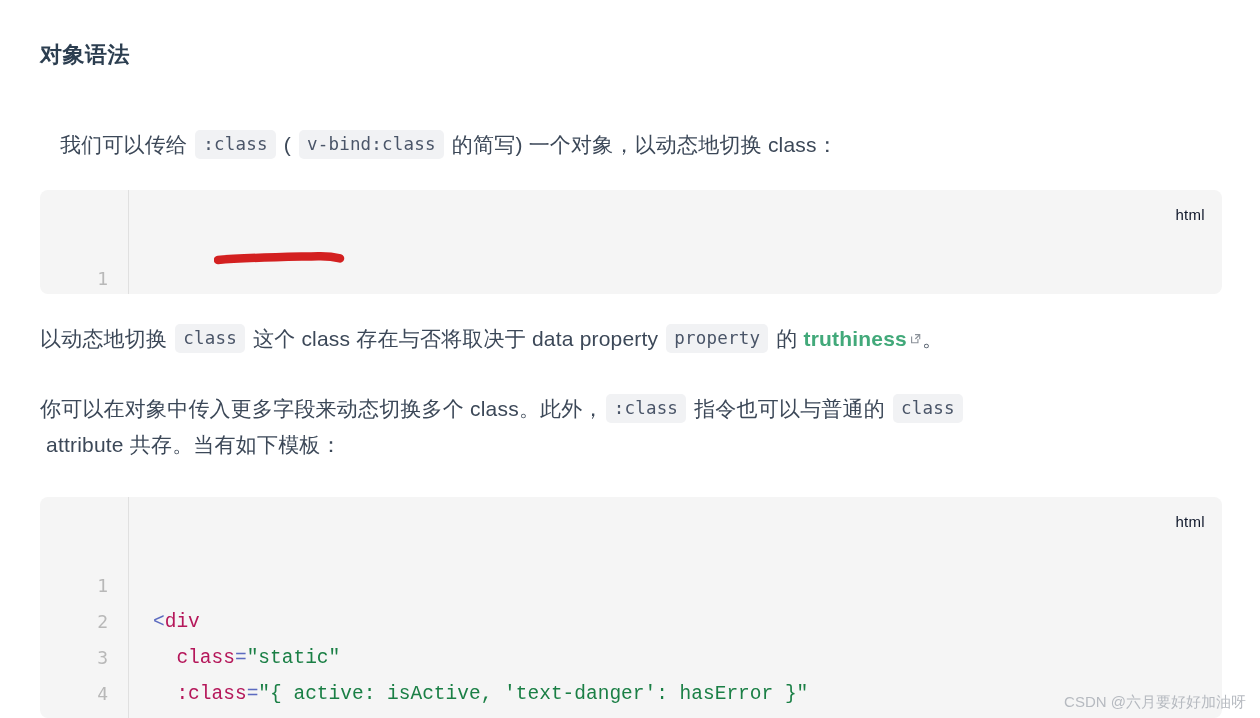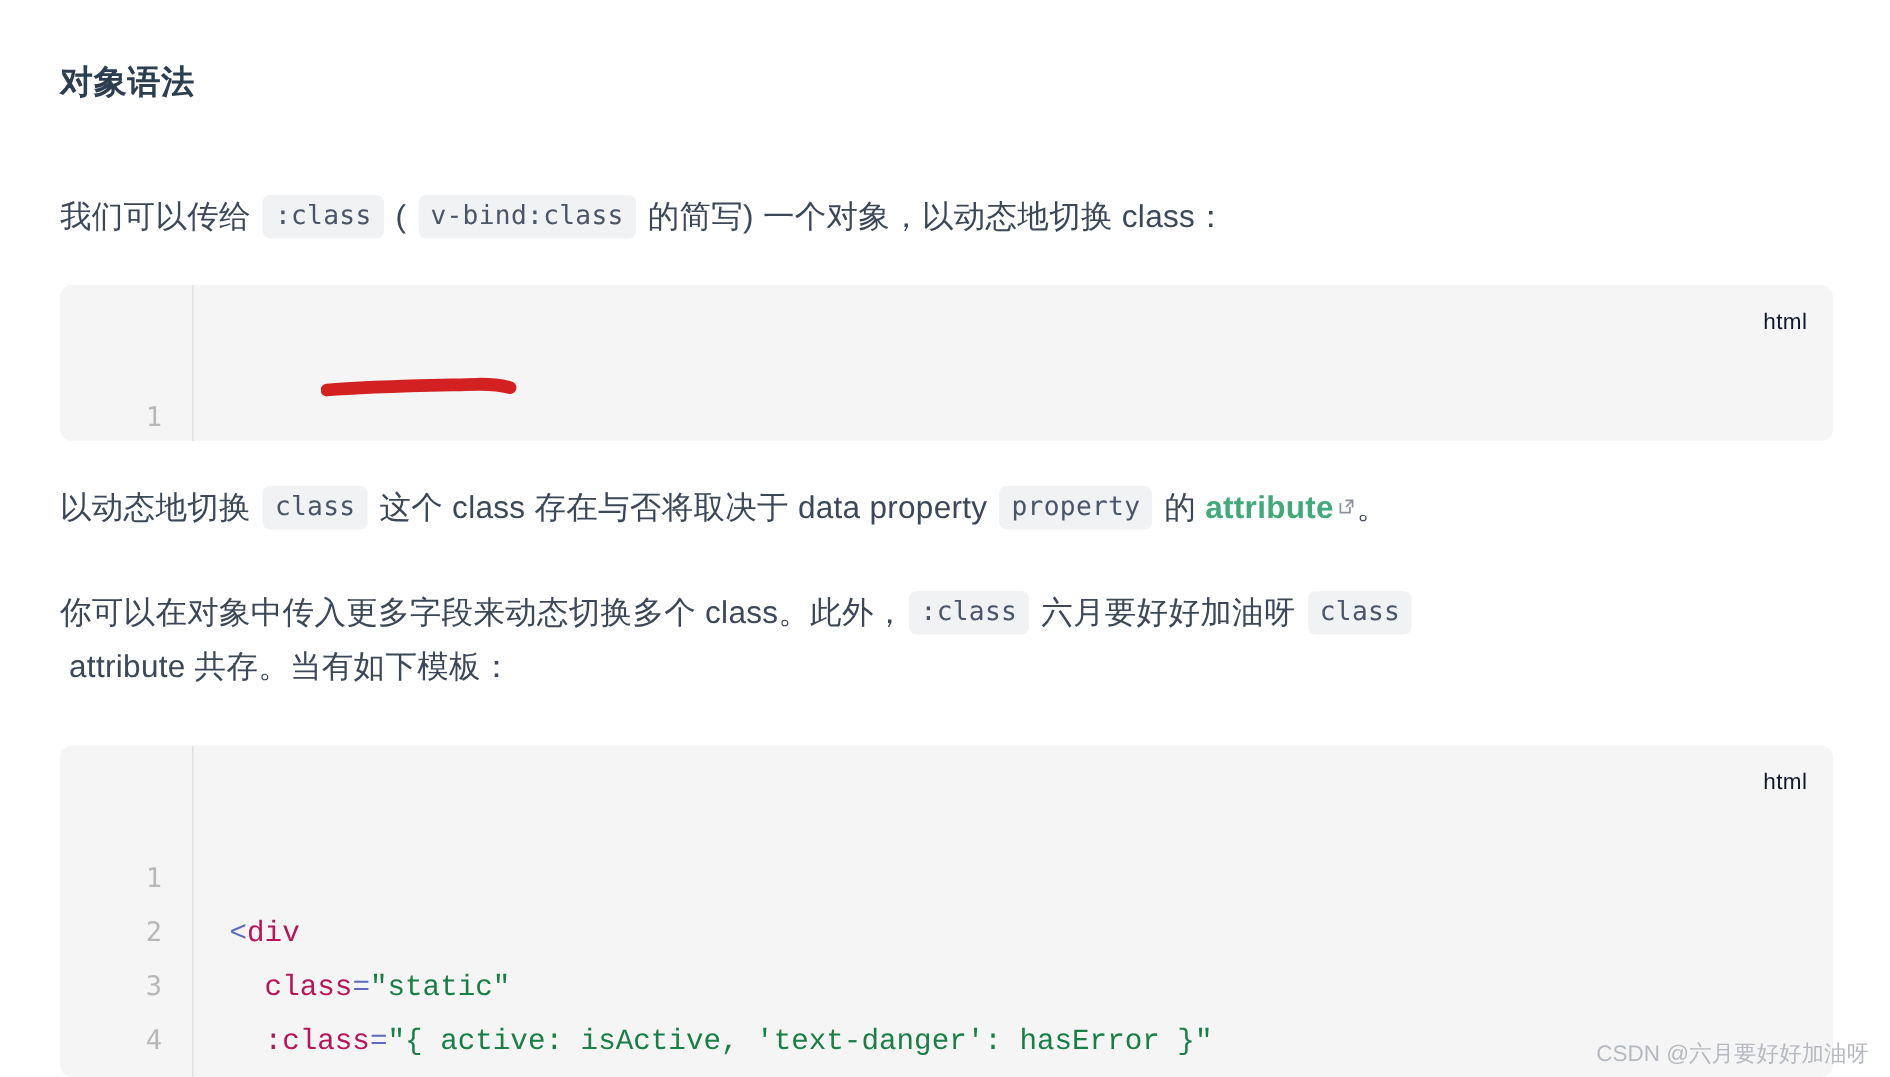--- a/index.html
+++ b/index.html
@@ -154,49 +154,49 @@
     white-space: nowrap;
   }
 </style>
 </head>
 <body>
 
 <div class="page">
 
   <div class="doc-heading">对象语法</div>
 
-  <div class="para" style="top:127px;">
+  <div class="para" style="top:127px;margin-left:20px;">
     <span class="t">我们可以传给 </span><span class="chip">:class</span><span class="t"> ( </span><span class="chip">v-bind:class</span><span class="t"> 的简写) 一个对象，以动态地切换 class：</span>
   </div>
 
   <div class="codeblock" style="top:190px; height:104px;">
     <div class="gutter-line"></div>
     <div class="lang-label">html</div>
     <div class="code-rows" style="padding-top:35px;">
       <div class="code-row">
         <span class="lineno">1</span>
         
       </div>
     </div>
   </div>
 
   <svg class="annot-underline" style="left:214px; top:248px;" width="132" height="22" viewBox="0 0 132 22">
     <path d="M4,12 C30,9.5 70,9 104,8.2 C112,8.0 119,8.6 126,10.4" stroke="#d32020" stroke-width="8.5" stroke-linecap="round" fill="none"></path>
   </svg>
 
   <div class="para" style="top:321px;">
-    <span class="t">以动态地切换 </span><span class="chip">class</span><span class="t"> 这个 class 存在与否将取决于 data property </span><span class="chip">property</span><span class="t"> 的 </span><a class="ext-link" href="#"><span>attribute</span><svg class="ext-icon" viewBox="0 0 16 16">
+    <span class="t">以动态地切换 </span><span class="chip">class</span><span class="t"> 这个 class 存在与否将取决于 data property </span><span class="chip">property</span><span class="t"> 的 </span><a class="ext-link" href="#"><span>truthiness</span><svg class="ext-icon" viewBox="0 0 16 16">
           <path d="M3.2,5.4 L3.2,13.2 L11,13.2 L11,8.6" fill="none" stroke="#8b9199" stroke-width="1.4"></path>
           <path d="M7.4,3.2 L13.2,3.2 L13.2,9" fill="none" stroke="#8b9199" stroke-width="1.4"></path>
           <path d="M13.0,3.4 L7.8,8.6" fill="none" stroke="#8b9199" stroke-width="1.4"></path>
         </svg></a><span class="t">。</span>
   </div>
 
   <div class="para" style="top:391px; width:1185px;">
-    <span class="t">你可以在对象中传入更多字段来动态切换多个 class。此外，</span><span class="chip">:class</span><span class="t"> 六月要好好加油呀 </span><span class="chip">class</span><span class="t"> attribute 共存。当有如下模板：</span>
+    <span class="t">你可以在对象中传入更多字段来动态切换多个 class。此外，</span><span class="chip">:class</span><span class="t"> 指令也可以与普通的 </span><span class="chip">class</span><span class="t"> attribute 共存。当有如下模板：</span>
   </div>
 
   <div class="codeblock" style="top:497px; height:221px;">
     <div class="gutter-line"></div>
     <div class="lang-label" style="top:16px;">html</div>
     <div class="code-rows" style="padding-top:35px;">
 
       <div class="code-row">
         <span class="lineno">1</span>
         <span class="codetext"><span class="tk-punct">&lt;</span><span class="tk-tag">div</span></span>

